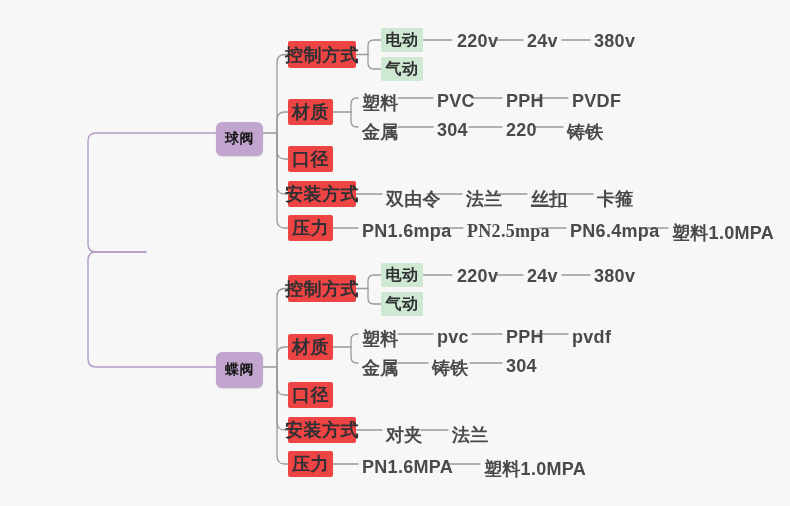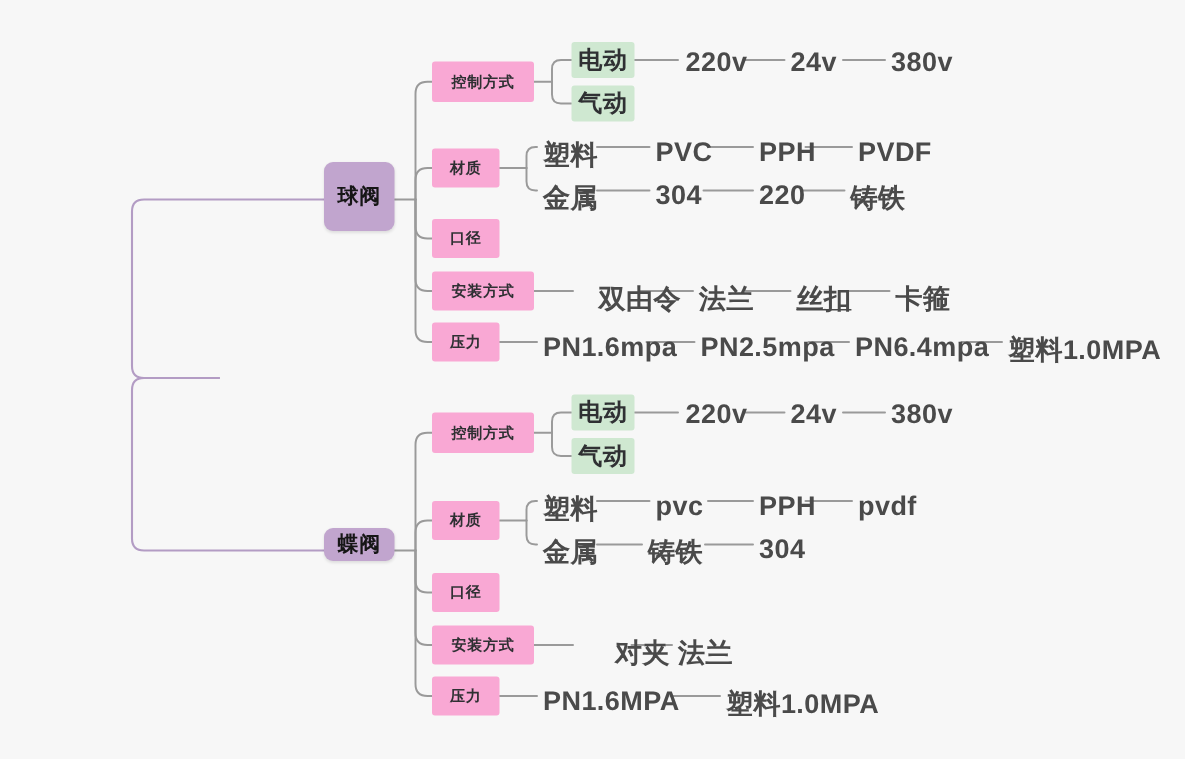--- a/index.html
+++ b/index.html
@@ -31,23 +31,23 @@
   }
   .branch{
     background:#c1a5ce;
     color:#161616;
     font-size:14px;
     border-radius:6px;
     padding:0 10px;
     box-shadow:0 1px 2px rgba(0,0,0,.10);
   }
   .topic{
-    background:#f9a8d4;
+    background:#ef4444;
     color:#2f3033;
-    font-size:10px;
+    font-size:18px;
     border-radius:2px;
     padding:0 9px;
   }
   .leafbox{
     background:#cfe8d1;
     color:#2f3033;
     font-size:16px;
     border-radius:2px;
     padding:0 8px;
   }
@@ -117,23 +117,23 @@
       <path d="M537,334 H568" fill="none" stroke="#9a9a9a" stroke-width="1.3" stroke-linecap="round"></path>
       <path d="M398,363 H428" fill="none" stroke="#9a9a9a" stroke-width="1.3" stroke-linecap="round"></path>
       <path d="M470,363 H502" fill="none" stroke="#9a9a9a" stroke-width="1.3" stroke-linecap="round"></path>
       <path d="M356,430 H382" fill="none" stroke="#9a9a9a" stroke-width="1.3" stroke-linecap="round"></path>
       <path d="M421,430 H448" fill="none" stroke="#9a9a9a" stroke-width="1.3" stroke-linecap="round"></path>
       <path d="M333,464 H358" fill="none" stroke="#9a9a9a" stroke-width="1.3" stroke-linecap="round"></path>
       <path d="M447,464 H480" fill="none" stroke="#9a9a9a" stroke-width="1.3" stroke-linecap="round"></path>
     </svg>
 
 
-  <div class="node branch" style="left:216px;top:108px;width:47px;height:46px;">球阀</div>
+  <div class="node branch" style="left:216px;top:122px;width:47px;height:34px;">球阀</div>
 
-  <div class="node branch" style="left:216px;top:352px;width:47px;height:22px;">蝶阀</div>
+  <div class="node branch" style="left:216px;top:352px;width:47px;height:36px;">蝶阀</div>
 
   <div class="node topic" style="left:288px;top:41px;width:68px;height:27px;">控制方式</div>
   <div class="node topic" style="left:288px;top:99px;width:45px;height:26px;">材质</div>
   <div class="node topic" style="left:288px;top:146px;width:45px;height:26px;">口径</div>
   <div class="node topic" style="left:288px;top:181px;width:68px;height:26px;">安装方式</div>
   <div class="node topic" style="left:288px;top:215px;width:45px;height:26px;">压力</div>
 
   <div class="node leafbox" style="left:381px;top:28px;width:42px;height:24px;">电动</div>
   <div class="node leafbox" style="left:381px;top:57px;width:42px;height:24px;">气动</div>
 
@@ -144,27 +144,27 @@
   <div class="txt" style="left:362px;top:91px;">塑料</div>
   <div class="txt" style="left:437px;top:91px;">PVC</div>
   <div class="txt" style="left:506px;top:91px;">PPH</div>
   <div class="txt" style="left:572px;top:91px;">PVDF</div>
 
   <div class="txt" style="left:362px;top:120px;">金属</div>
   <div class="txt" style="left:437px;top:120px;">304</div>
   <div class="txt" style="left:506px;top:120px;">220</div>
   <div class="txt" style="left:567px;top:120px;">铸铁</div>
 
-  <div class="txt" style="left:386px;top:187px;margin-left:13px;">双由令</div>
+  <div class="txt" style="left:386px;top:187px;">双由令</div>
   <div class="txt" style="left:466px;top:187px;">法兰</div>
   <div class="txt" style="left:531px;top:187px;text-decoration:underline;">丝扣</div>
   <div class="txt" style="left:597px;top:187px;">卡箍</div>
 
   <div class="txt" style="left:362px;top:221px;">PN1.6mpa</div>
-  <div class="txt" style="left:467px;top:221px;">PN2.5mpa</div>
+  <div class="txt" style="left:467px;top:221px;font-family:Liberation Serif, serif;">PN2.5mpa</div>
   <div class="txt" style="left:570px;top:221px;">PN6.4mpa</div>
   <div class="txt" style="left:672px;top:221px;">塑料1.0MPA</div>
 
   <div class="node topic" style="left:288px;top:275px;width:68px;height:27px;">控制方式</div>
   <div class="node topic" style="left:288px;top:334px;width:45px;height:26px;">材质</div>
   <div class="node topic" style="left:288px;top:382px;width:45px;height:26px;">口径</div>
   <div class="node topic" style="left:288px;top:417px;width:68px;height:26px;">安装方式</div>
   <div class="node topic" style="left:288px;top:451px;width:45px;height:26px;">压力</div>
 
   <div class="node leafbox" style="left:381px;top:263px;width:42px;height:24px;">电动</div>
@@ -176,18 +176,18 @@
 
   <div class="txt" style="left:362px;top:327px;">塑料</div>
   <div class="txt" style="left:437px;top:327px;">pvc</div>
   <div class="txt" style="left:506px;top:327px;">PPH</div>
   <div class="txt" style="left:572px;top:327px;">pvdf</div>
 
   <div class="txt" style="left:362px;top:356px;">金属</div>
   <div class="txt" style="left:432px;top:356px;">铸铁</div>
   <div class="txt" style="left:506px;top:356px;">304</div>
 
-  <div class="txt" style="left:386px;top:423px;margin-left:24px;">对夹</div>
+  <div class="txt" style="left:386px;top:423px;">对夹</div>
   <div class="txt" style="left:452px;top:423px;">法兰</div>
 
   <div class="txt" style="left:362px;top:457px;">PN1.6MPA</div>
   <div class="txt" style="left:484px;top:457px;">塑料1.0MPA</div>
 </div>
 
 </body></html>

